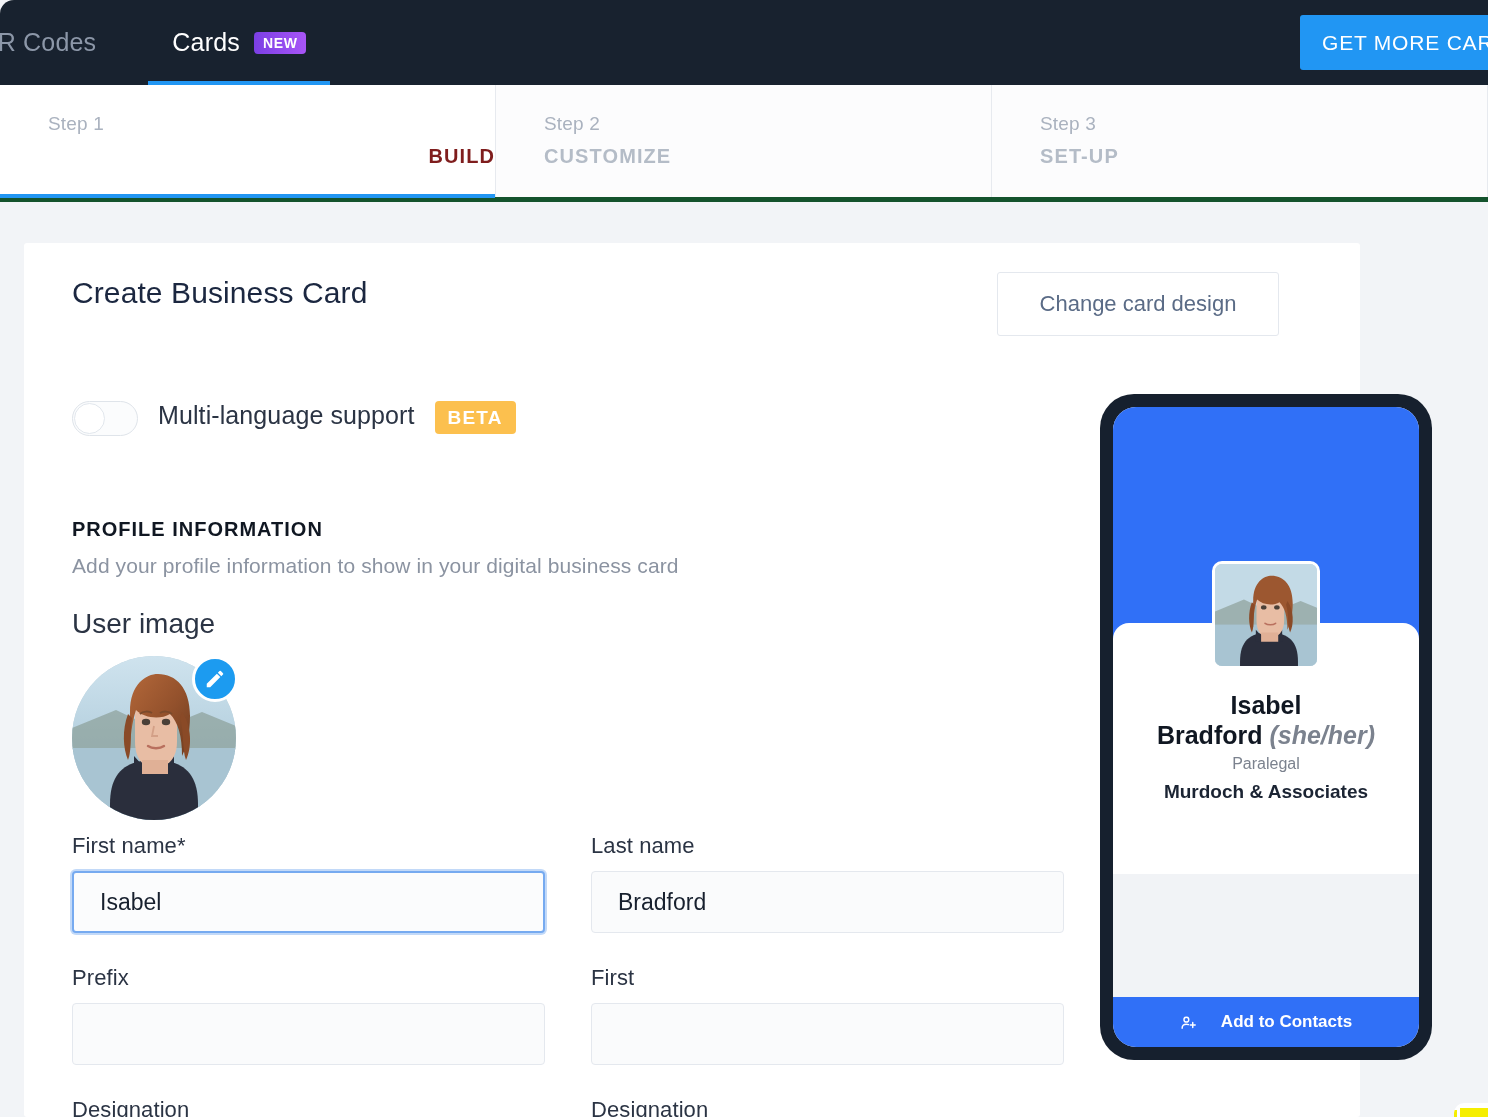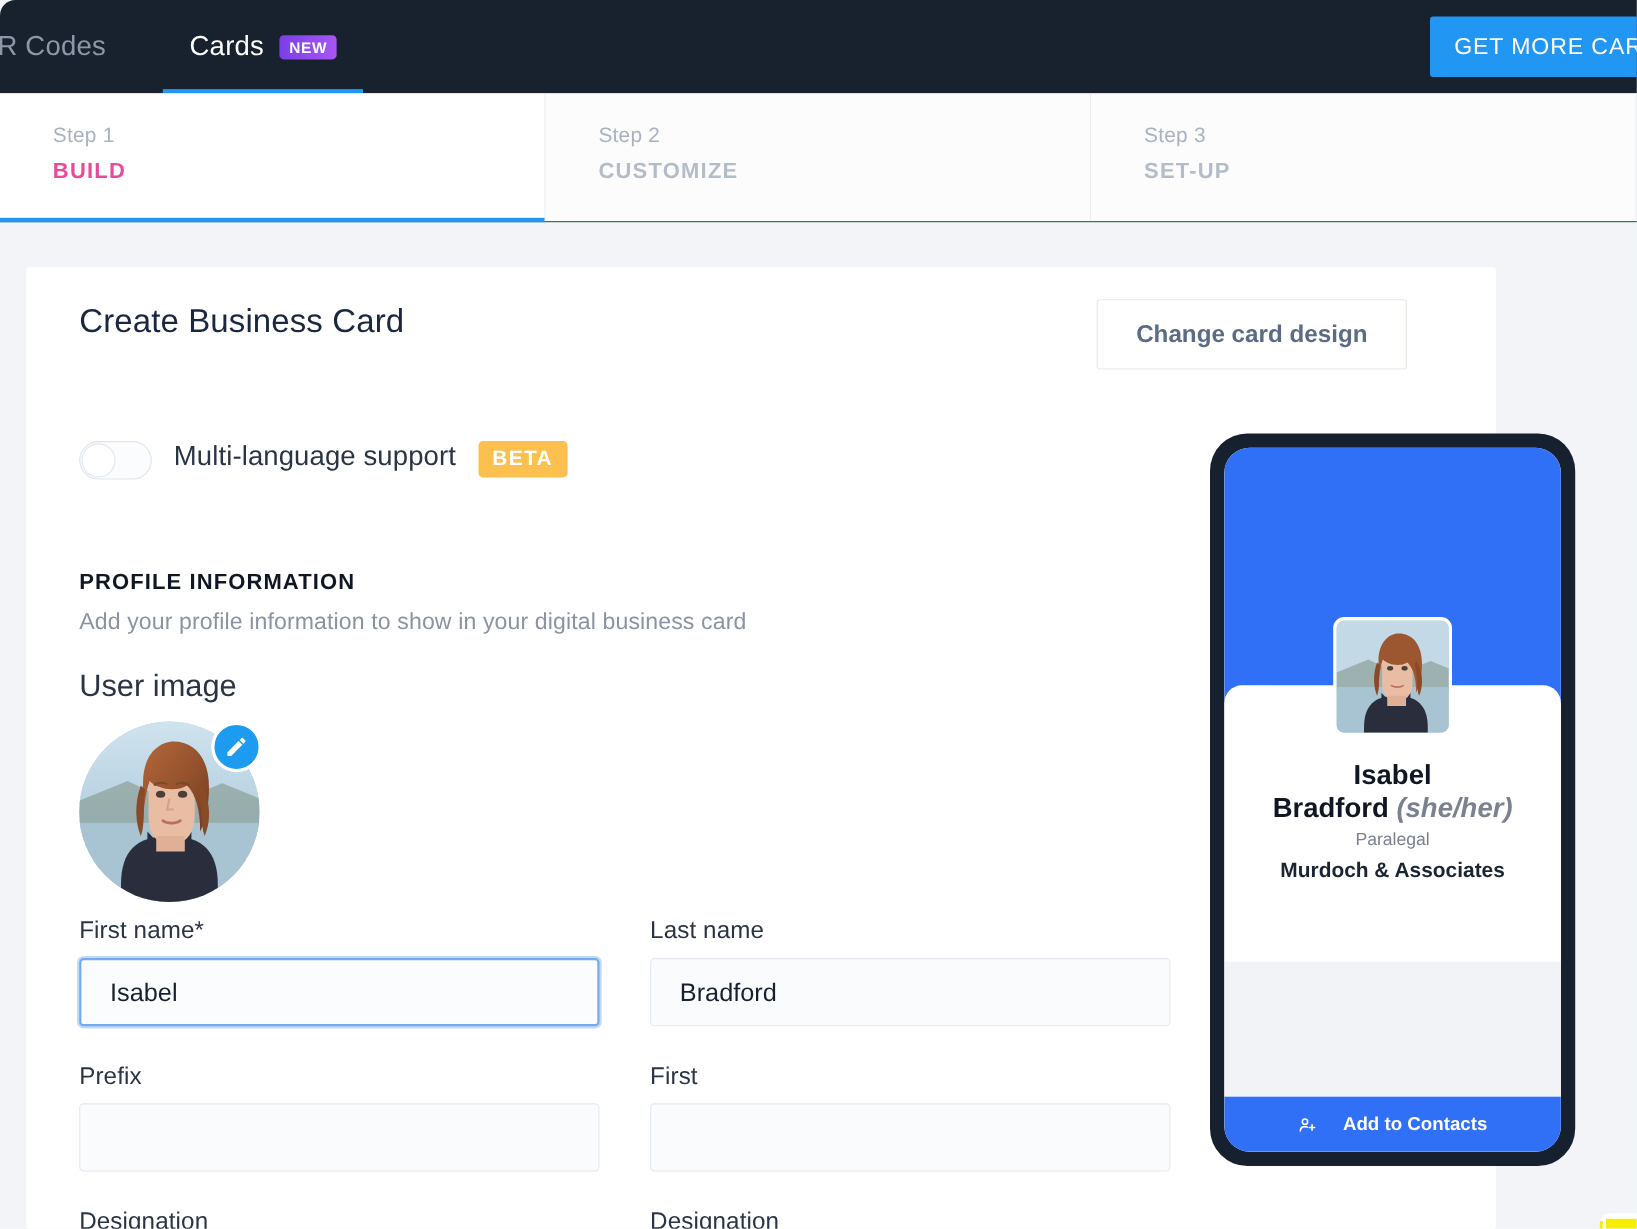--- a/index.html
+++ b/index.html
@@ -86,21 +86,21 @@
   }
 
   
   .steps {
     position: absolute;
     top: 85px; left: 0;
     width: 1488px;
     height: 117px;
     background: #ffffff;
     display: flex;
-    border-bottom: 1px solid #14532d;
+    border-bottom: 5px solid #14532d;
   }
   .step {
     flex: 0 0 496px;
     padding: 28px 0 0 48px;
     position: relative;
     border-right: 1px solid #e7eaef;
     cursor: pointer;
     background: #ffffff;
   }
   .step.inactive { background: #fcfcfd; }
@@ -109,21 +109,21 @@
     color: #aab2bf;
     margin-bottom: 10px;
     letter-spacing: 0.2px;
   }
   .step-title {
     font-size: 20px;
     font-weight: bold;
     letter-spacing: 1.1px;
     color: #b4bcc7;
   }
-  .step.active .step-title { color: #ec4899; }
+  .step.active .step-title { color: #7f1d1d; text-align: right; }
   .step.active::after {
     content: "";
     position: absolute;
     left: 0; right: 0; bottom: -1px;
     height: 4px;
     background: #2196f3;
   }
 
   
   .content-card {
@@ -154,21 +154,20 @@
     right: 41px;
     width: 282px;
     height: 64px;
     background: #ffffff;
     border: 1px solid #e4e8ee;
     border-radius: 3px;
     color: #5a6b86;
     font-size: 22px;
     font-family: inherit;
     cursor: pointer;
-    font-weight: bold;
   }
 
   
   .toggle-row {
     position: absolute;
     top: 158px;
     left: 48px;
     display: flex;
     align-items: flex-start;
     gap: 20px;

